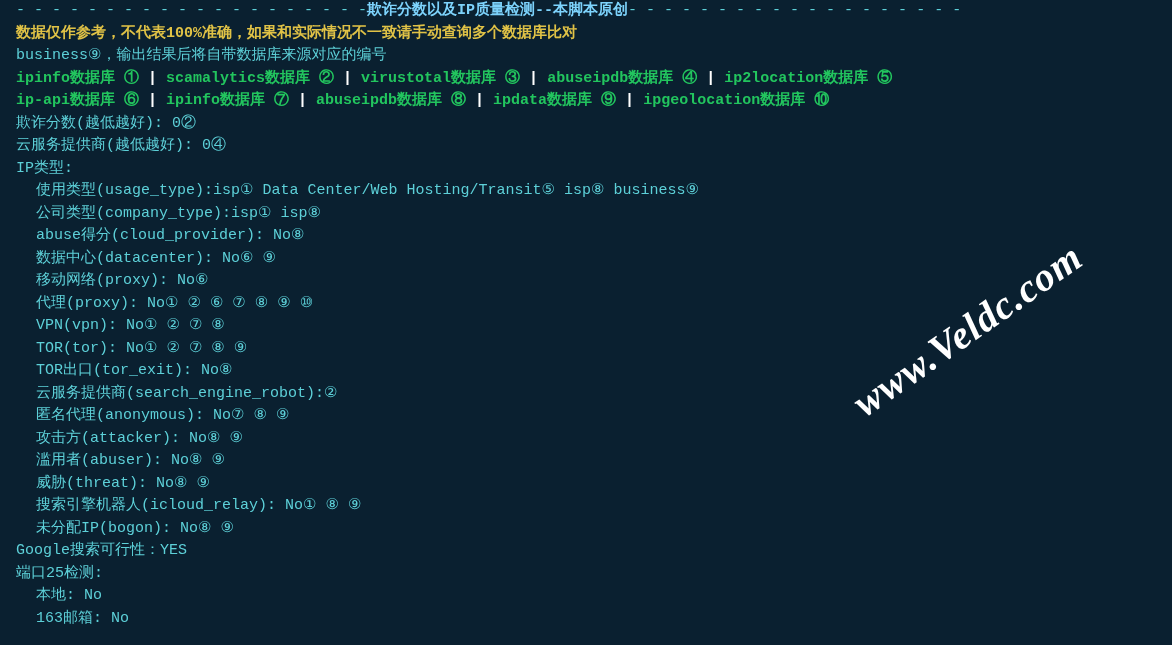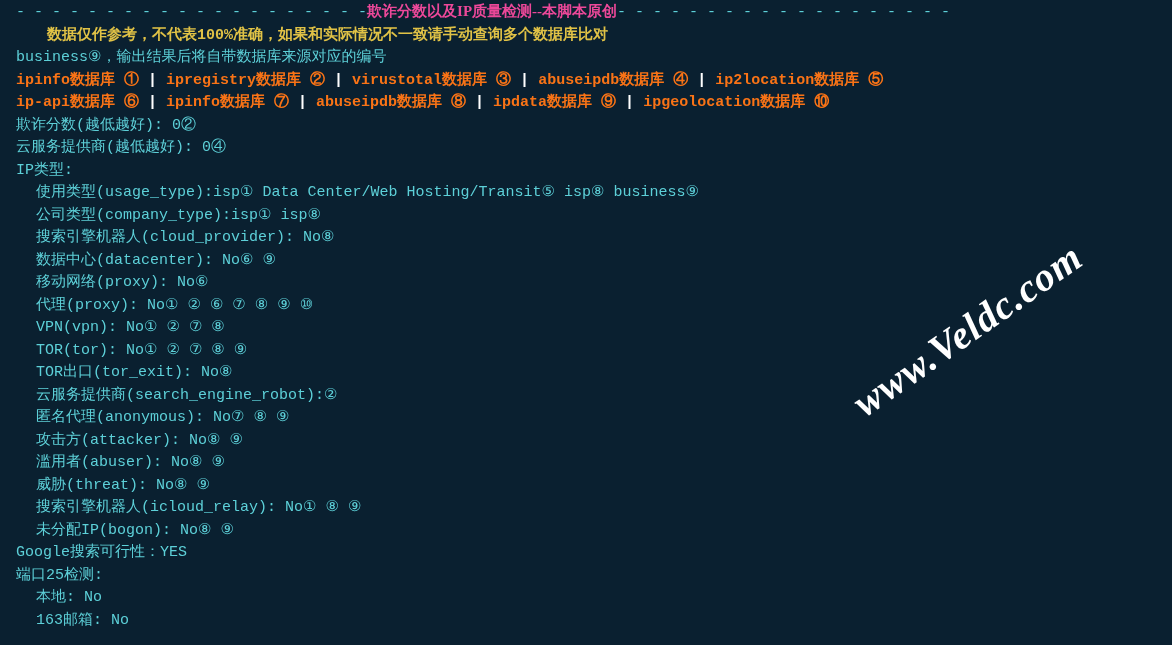--- a/index.html
+++ b/index.html
@@ -13,35 +13,33 @@
       font-size: 15px;
       line-height: 1.5;
       color: #5dd0d8;
       padding: 0 16px;
       width: 1172px;
       height: 645px;
       overflow: hidden;
       position: relative;
     }
     .green-bold {
-      color: #ec4899;
+      color: #7dd3fc;
       font-weight: bold;
-      font-family: Liberation Serif, serif;
     }
     .cyan {
       color: #5dd0d8;
     }
     .cyan-bold {
-      color: #f97316;
+      color: #22c55e;
       font-weight: bold;
     }
     .yellow-bold {
       color: #e0c246;
       font-weight: bold;
-      margin-left: 31px;
     }
     .white {
       color: #ffffff;
     }
     .indent {
       padding-left: 20px;
     }
     .line {
       white-space: nowrap;
     }
@@ -67,40 +65,40 @@
 
 <div class="line">
   <span class="cyan">-  -  -  -  -  -  -  -  -  -  -  -  -  -  -  -  -  -  -  -</span><span class="green-bold">欺诈分数以及IP质量检测--本脚本原创</span><span class="cyan">-  -  -  -  -  -  -  -  -  -  -  -  -  -  -  -  -  -  -</span>
 </div>
 
 <div class="line yellow-bold">数据仅作参考，不代表100%准确，如果和实际情况不一致请手动查询多个数据库比对</div>
 
 <div class="line cyan">business⑨，输出结果后将自带数据库来源对应的编号</div>
 
 <div class="line db-row">
-  <span class="cyan-bold">ipinfo数据库    ①</span><span class="white">   |  </span><span class="cyan-bold">ipregistry数据库  ②</span><span class="white">   |  </span><span class="cyan-bold">virustotal数据库  ③</span><span class="white">   |  </span><span class="cyan-bold">abuseipdb数据库    ④</span><span class="white">   |  </span><span class="cyan-bold">ip2location数据库    ⑤</span>
+  <span class="cyan-bold">ipinfo数据库    ①</span><span class="white">   |  </span><span class="cyan-bold">scamalytics数据库  ②</span><span class="white">   |  </span><span class="cyan-bold">virustotal数据库  ③</span><span class="white">   |  </span><span class="cyan-bold">abuseipdb数据库    ④</span><span class="white">   |  </span><span class="cyan-bold">ip2location数据库    ⑤</span>
 </div>
 
 <div class="line db-row">
   <span class="cyan-bold">ip-api数据库  ⑥</span><span class="white">   |  </span><span class="cyan-bold">ipinfo数据库         ⑦</span><span class="white">   |  </span><span class="cyan-bold">abuseipdb数据库  ⑧</span><span class="white">   |  </span><span class="cyan-bold">ipdata数据库        ⑨</span><span class="white">   |  </span><span class="cyan-bold">ipgeolocation数据库  ⑩</span>
 </div>
 
 <div class="line cyan">
   <span>欺诈分数(越低越好): </span><span>0②</span>
 </div>
 
 <div class="line cyan">
   <span>云服务提供商(越低越好): </span><span>0④</span>
 </div>
 
 <div class="line cyan">IP类型:</div>
 
 <div class="line cyan indent">使用类型(usage_type):isp①  Data Center/Web Hosting/Transit⑤  isp⑧  business⑨</div>
 <div class="line cyan indent">公司类型(company_type):isp①  isp⑧</div>
-<div class="line cyan indent">搜索引擎机器人(cloud_provider):    No⑧</div>
+<div class="line cyan indent">abuse得分(cloud_provider):    No⑧</div>
 <div class="line cyan indent">数据中心(datacenter):    No⑥ ⑨</div>
 <div class="line cyan indent">移动网络(proxy):    No⑥</div>
 <div class="line cyan indent">代理(proxy):    No① ② ⑥ ⑦ ⑧ ⑨ ⑩</div>
 <div class="line cyan indent">VPN(vpn):    No① ② ⑦ ⑧</div>
 <div class="line cyan indent">TOR(tor):    No① ② ⑦ ⑧ ⑨</div>
 <div class="line cyan indent">TOR出口(tor_exit):    No⑧</div>
 <div class="line cyan indent">云服务提供商(search_engine_robot):②</div>
 <div class="line cyan indent">匿名代理(anonymous):    No⑦ ⑧ ⑨</div>
 <div class="line cyan indent">攻击方(attacker):    No⑧ ⑨</div>
 <div class="line cyan indent">滥用者(abuser):    No⑧ ⑨</div>

